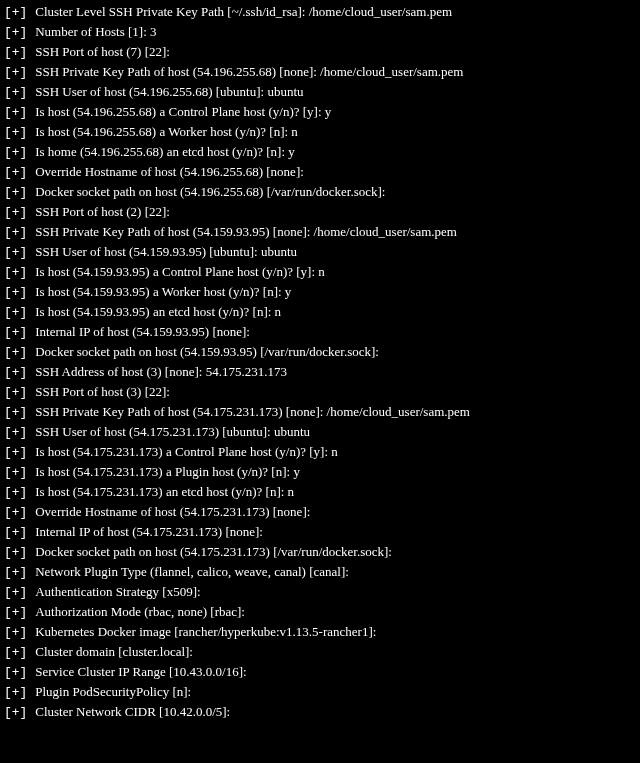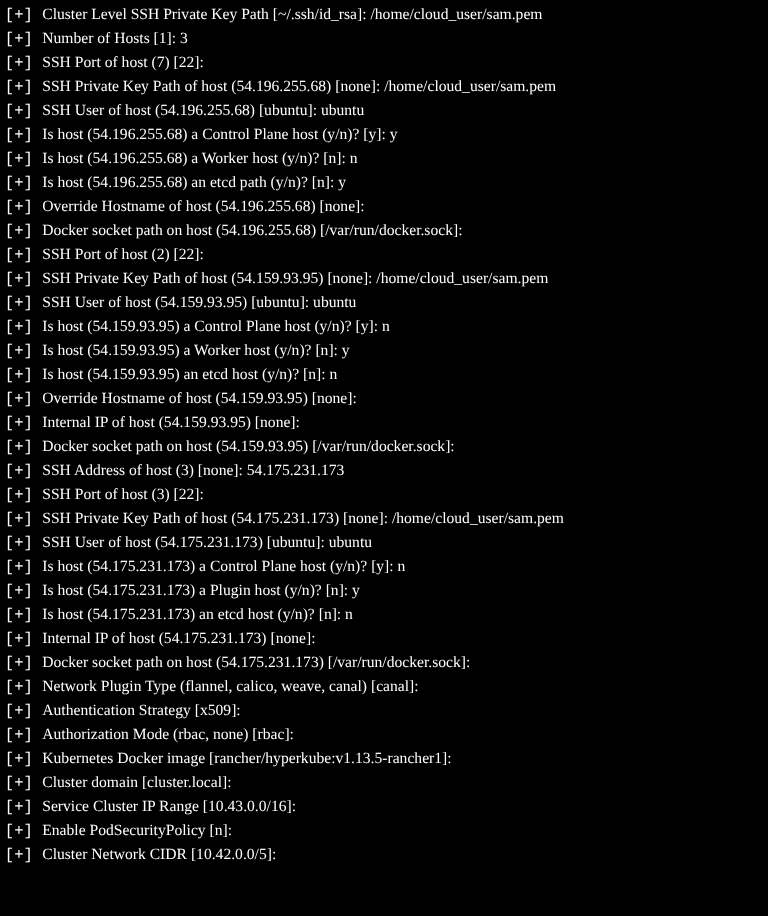--- a/index.html
+++ b/index.html
@@ -36,43 +36,43 @@
 <body>
 
 <div class="terminal" id="terminal-root">
     <div class="line"><span class="prefix">[+] </span><span class="content">Cluster Level SSH Private Key Path [~/.ssh/id_rsa]: /home/cloud_user/sam.pem</span></div>
     <div class="line"><span class="prefix">[+] </span><span class="content">Number of Hosts [1]: 3</span></div>
     <div class="line"><span class="prefix">[+] </span><span class="content">SSH Port of host (7) [22]:</span></div>
     <div class="line"><span class="prefix">[+] </span><span class="content">SSH Private Key Path of host (54.196.255.68) [none]: /home/cloud_user/sam.pem</span></div>
     <div class="line"><span class="prefix">[+] </span><span class="content">SSH User of host (54.196.255.68) [ubuntu]: ubuntu</span></div>
     <div class="line"><span class="prefix">[+] </span><span class="content">Is host (54.196.255.68) a Control Plane host (y/n)? [y]: y</span></div>
     <div class="line"><span class="prefix">[+] </span><span class="content">Is host (54.196.255.68) a Worker host (y/n)? [n]: n</span></div>
-    <div class="line"><span class="prefix">[+] </span><span class="content">Is host (54.196.255.68) an etcd path (y/n)? [n]: y</span></div>
+    <div class="line"><span class="prefix">[+] </span><span class="content">Is home (54.196.255.68) an etcd host (y/n)? [n]: y</span></div>
     <div class="line"><span class="prefix">[+] </span><span class="content">Override Hostname of host (54.196.255.68) [none]:</span></div>
     <div class="line"><span class="prefix">[+] </span><span class="content">Docker socket path on host (54.196.255.68) [/var/run/docker.sock]:</span></div>
     <div class="line"><span class="prefix">[+] </span><span class="content">SSH Port of host (2) [22]:</span></div>
     <div class="line"><span class="prefix">[+] </span><span class="content">SSH Private Key Path of host (54.159.93.95) [none]: /home/cloud_user/sam.pem</span></div>
     <div class="line"><span class="prefix">[+] </span><span class="content">SSH User of host (54.159.93.95) [ubuntu]: ubuntu</span></div>
     <div class="line"><span class="prefix">[+] </span><span class="content">Is host (54.159.93.95) a Control Plane host (y/n)? [y]: n</span></div>
     <div class="line"><span class="prefix">[+] </span><span class="content">Is host (54.159.93.95) a Worker host (y/n)? [n]: y</span></div>
     <div class="line"><span class="prefix">[+] </span><span class="content">Is host (54.159.93.95) an etcd host (y/n)? [n]: n</span></div>
-    <div class="line"><span class="prefix">[+] </span><span class="content">Override Hostname of host (54.159.93.95) [none]:</span></div>
     <div class="line"><span class="prefix">[+] </span><span class="content">Internal IP of host (54.159.93.95) [none]:</span></div>
     <div class="line"><span class="prefix">[+] </span><span class="content">Docker socket path on host (54.159.93.95) [/var/run/docker.sock]:</span></div>
     <div class="line"><span class="prefix">[+] </span><span class="content">SSH Address of host (3) [none]: 54.175.231.173</span></div>
     <div class="line"><span class="prefix">[+] </span><span class="content">SSH Port of host (3) [22]:</span></div>
     <div class="line"><span class="prefix">[+] </span><span class="content">SSH Private Key Path of host (54.175.231.173) [none]: /home/cloud_user/sam.pem</span></div>
     <div class="line"><span class="prefix">[+] </span><span class="content">SSH User of host (54.175.231.173) [ubuntu]: ubuntu</span></div>
     <div class="line"><span class="prefix">[+] </span><span class="content">Is host (54.175.231.173) a Control Plane host (y/n)? [y]: n</span></div>
     <div class="line"><span class="prefix">[+] </span><span class="content">Is host (54.175.231.173) a Plugin host (y/n)? [n]: y</span></div>
     <div class="line"><span class="prefix">[+] </span><span class="content">Is host (54.175.231.173) an etcd host (y/n)? [n]: n</span></div>
+    <div class="line"><span class="prefix">[+] </span><span class="content">Override Hostname of host (54.175.231.173) [none]:</span></div>
     <div class="line"><span class="prefix">[+] </span><span class="content">Internal IP of host (54.175.231.173) [none]:</span></div>
     <div class="line"><span class="prefix">[+] </span><span class="content">Docker socket path on host (54.175.231.173) [/var/run/docker.sock]:</span></div>
     <div class="line"><span class="prefix">[+] </span><span class="content">Network Plugin Type (flannel, calico, weave, canal) [canal]:</span></div>
     <div class="line"><span class="prefix">[+] </span><span class="content">Authentication Strategy [x509]:</span></div>
     <div class="line"><span class="prefix">[+] </span><span class="content">Authorization Mode (rbac, none) [rbac]:</span></div>
     <div class="line"><span class="prefix">[+] </span><span class="content">Kubernetes Docker image [rancher/hyperkube:v1.13.5-rancher1]:</span></div>
     <div class="line"><span class="prefix">[+] </span><span class="content">Cluster domain [cluster.local]:</span></div>
     <div class="line"><span class="prefix">[+] </span><span class="content">Service Cluster IP Range [10.43.0.0/16]:</span></div>
-    <div class="line"><span class="prefix">[+] </span><span class="content">Enable PodSecurityPolicy [n]:</span></div>
+    <div class="line"><span class="prefix">[+] </span><span class="content">Plugin PodSecurityPolicy [n]:</span></div>
     <div class="line"><span class="prefix">[+] </span><span class="content">Cluster Network CIDR [10.42.0.0/5]:</span></div>
     <div class="line"></div>
   </div>
 
 </body></html>

